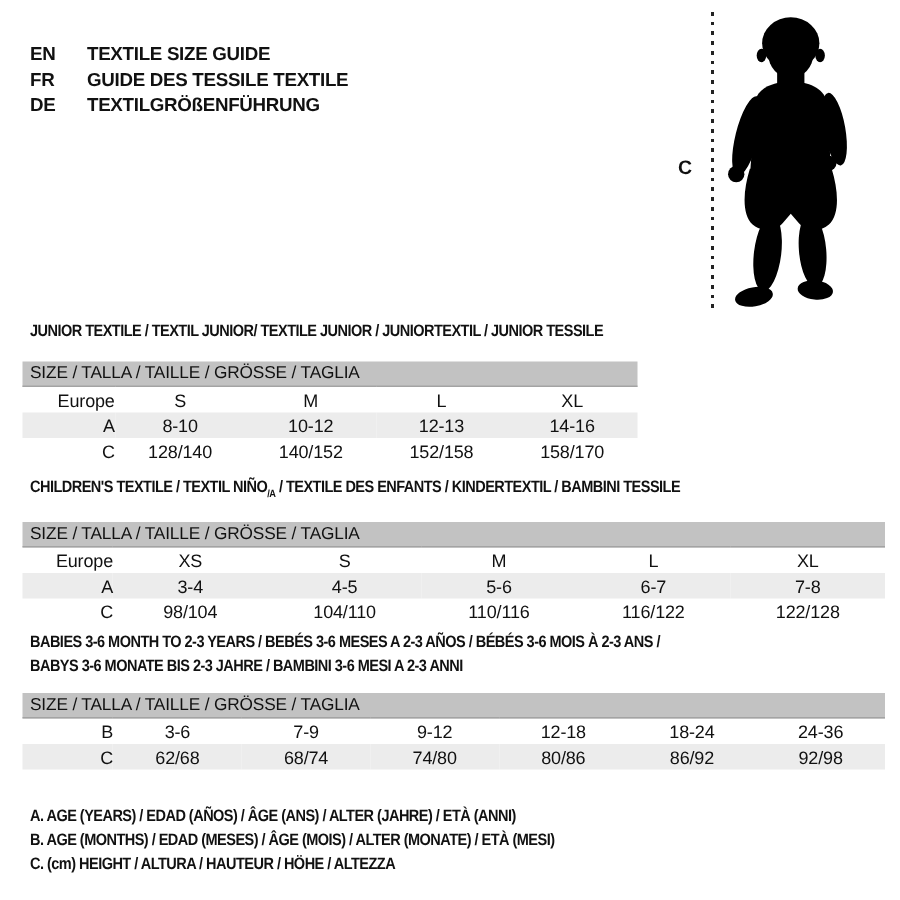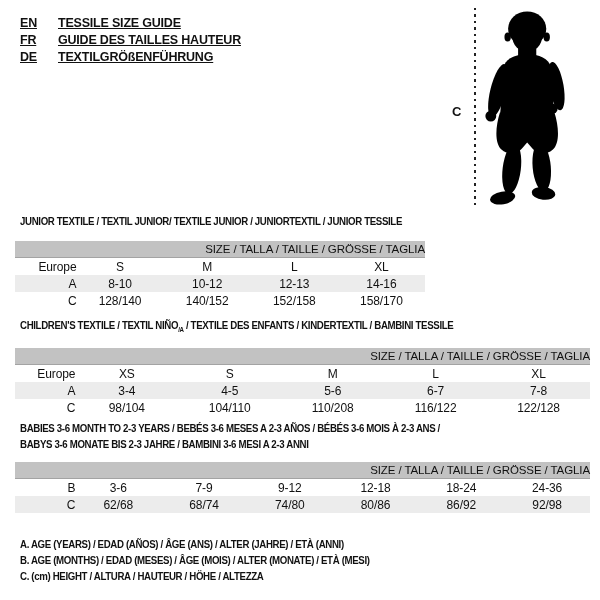--- a/index.html
+++ b/index.html
@@ -3,21 +3,21 @@
 <meta charset="utf-8">
 <style>
   html,body{margin:0;padding:0;}
   body{
     width:600px;height:600px;position:relative;overflow:hidden;
     background:var(--page-bg,#fff);
     font-family:"Liberation Sans","DejaVu Sans",sans-serif;
     color:var(--text,#111);
   }
   
-  .lang-block{position:absolute;left:20px;top:15px;text-decoration:underline;}
+  .lang-block{position:absolute;left:20px;top:28px;}
   .lang-row{display:flex;line-height:16.8px;font-size:12.5px;font-weight:bold;letter-spacing:-0.2px;}
   .lang-code{width:38px;}
   
   .measure-line{
     position:absolute;left:474px;top:8px;width:2px;height:198px;
     background:repeating-linear-gradient(to bottom,#222 0 2.5px,transparent 2.5px 6.5px);
   }
   .measure-label{position:absolute;left:452px;top:104px;font-size:13px;font-weight:bold;}
   .toddler{position:absolute;left:479px;top:4px;}
   
@@ -27,36 +27,36 @@
   }
   .sec-title sub{font-size:7px;}
   .footnotes{position:absolute;left:20px;top:536px;font-size:11px;font-weight:bold;
     line-height:16px;letter-spacing:-0.4px;transform:scaleX(0.88);transform-origin:0 0;white-space:nowrap;}
   
   .size-table{position:absolute;left:15px;border-collapse:collapse;table-layout:fixed;
     font-size:12px;letter-spacing:-0.1px;}
   .size-table td{height:17px;padding:0;text-align:center;vertical-align:middle;}
   .size-table td.rlabel{text-align:right;padding-left:5px;}
   .size-table tr.bar td{
-    background:var(--table-header-bg,#c2c2c2);height:16px;text-align:right;padding-left:5px;
+    background:var(--table-header-bg,#c2c2c2);height:16px;text-align:left;padding-left:5px;
     font-size:11.5px;border-bottom:1px solid #a3a3a3;
   }
   .size-table tr.alt td{background:var(--row-alt-bg,#ececec);}
 </style>
 </head>
 <body>
 
 <div class="lang-block">
   <div class="lang-row">
     <span class="lang-code">EN</span>
-    <span class="lang-text">TESSILE SIZE GUIDE</span>
+    <span class="lang-text">TEXTILE SIZE GUIDE</span>
   </div>
   <div class="lang-row">
     <span class="lang-code">FR</span>
-    <span class="lang-text">GUIDE DES TAILLES HAUTEUR</span>
+    <span class="lang-text">GUIDE DES TESSILE TEXTILE</span>
   </div>
   <div class="lang-row">
     <span class="lang-code">DE</span>
     <span class="lang-text">TEXTILGRÖßENFÜHRUNG</span>
   </div>
 </div>
 
 <span class="measure-label">C</span>
 <div class="measure-line"></div>
 <svg class="toddler" width="100" height="206" viewBox="0 0 110 220" aria-hidden="true">
@@ -143,21 +143,21 @@
     <td>3-4</td>
     <td>4-5</td>
     <td>5-6</td>
     <td>6-7</td>
     <td>7-8</td>
   </tr>
   <tr>
     <td class="rlabel">C</td>
     <td>98/104</td>
     <td>104/110</td>
-    <td>110/208</td>
+    <td>110/116</td>
     <td>116/122</td>
     <td>122/128</td>
   </tr>
 </tbody>
   </table>
 
 <div class="sec-title" style="top:420px">
   <div>BABIES 3-6 MONTH TO 2-3 YEARS / BEBÉS 3-6 MESES A 2-3 AÑOS / BÉBÉS 3-6 MOIS À 2-3 ANS /</div>
   <div>BABYS 3-6 MONATE BIS 2-3 JAHRE / BAMBINI 3-6 MESI A 2-3 ANNI</div>
 </div>

